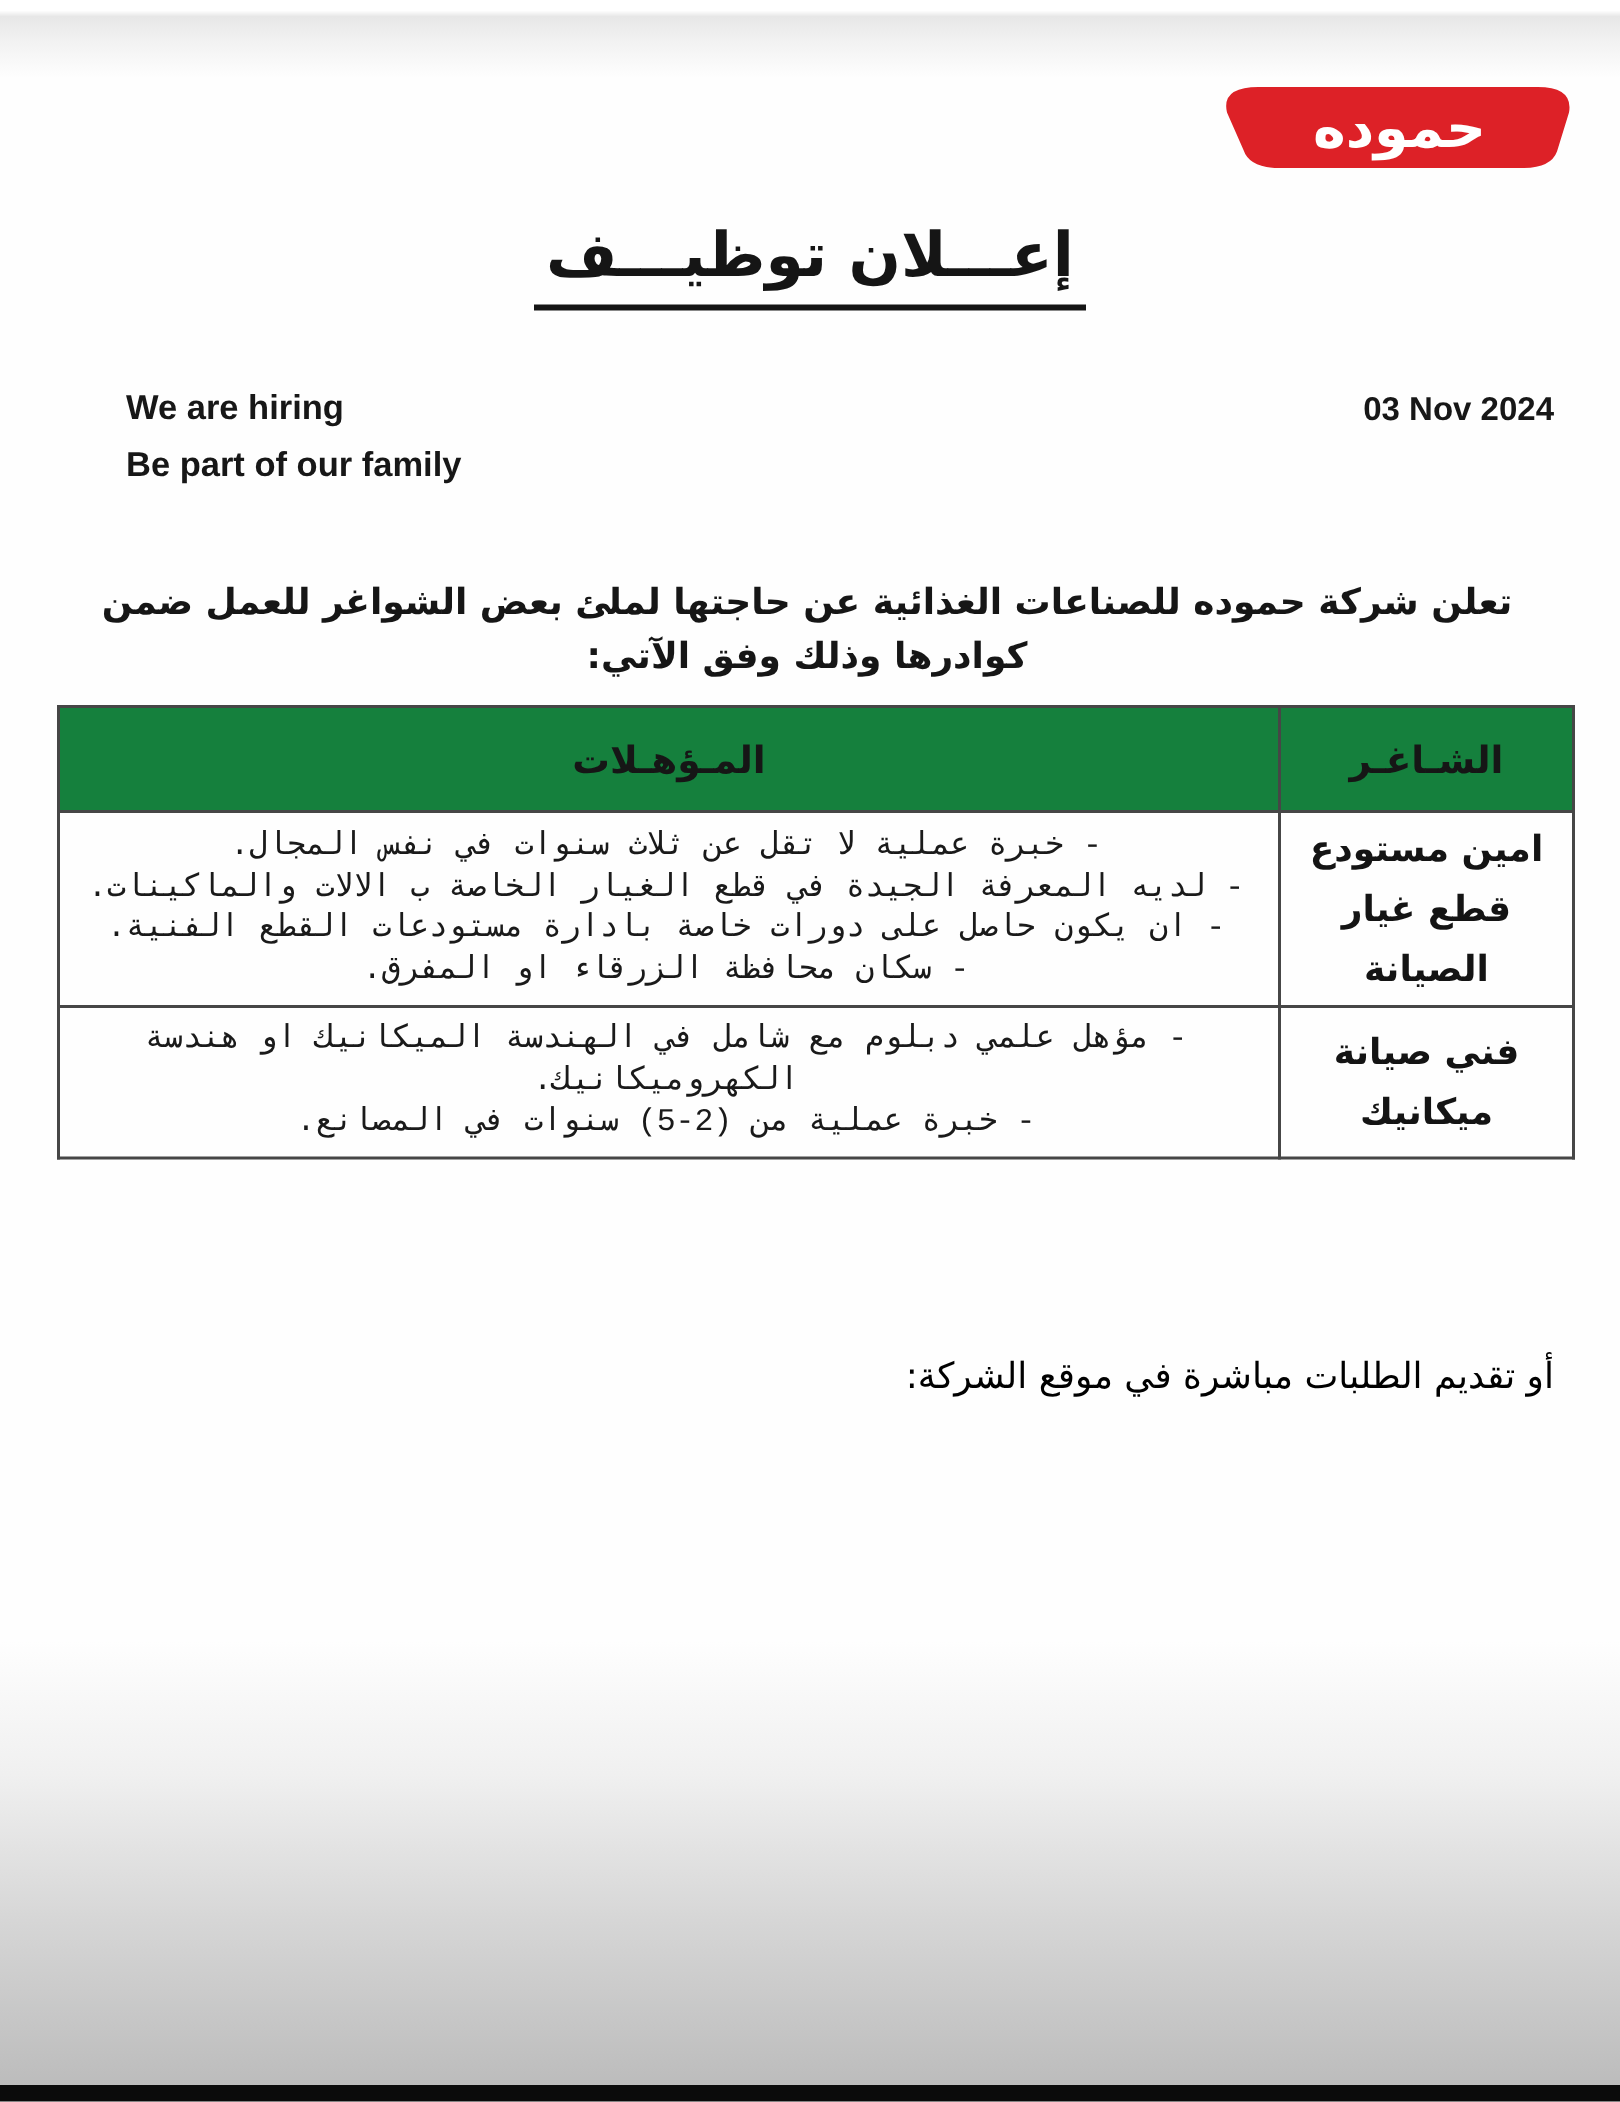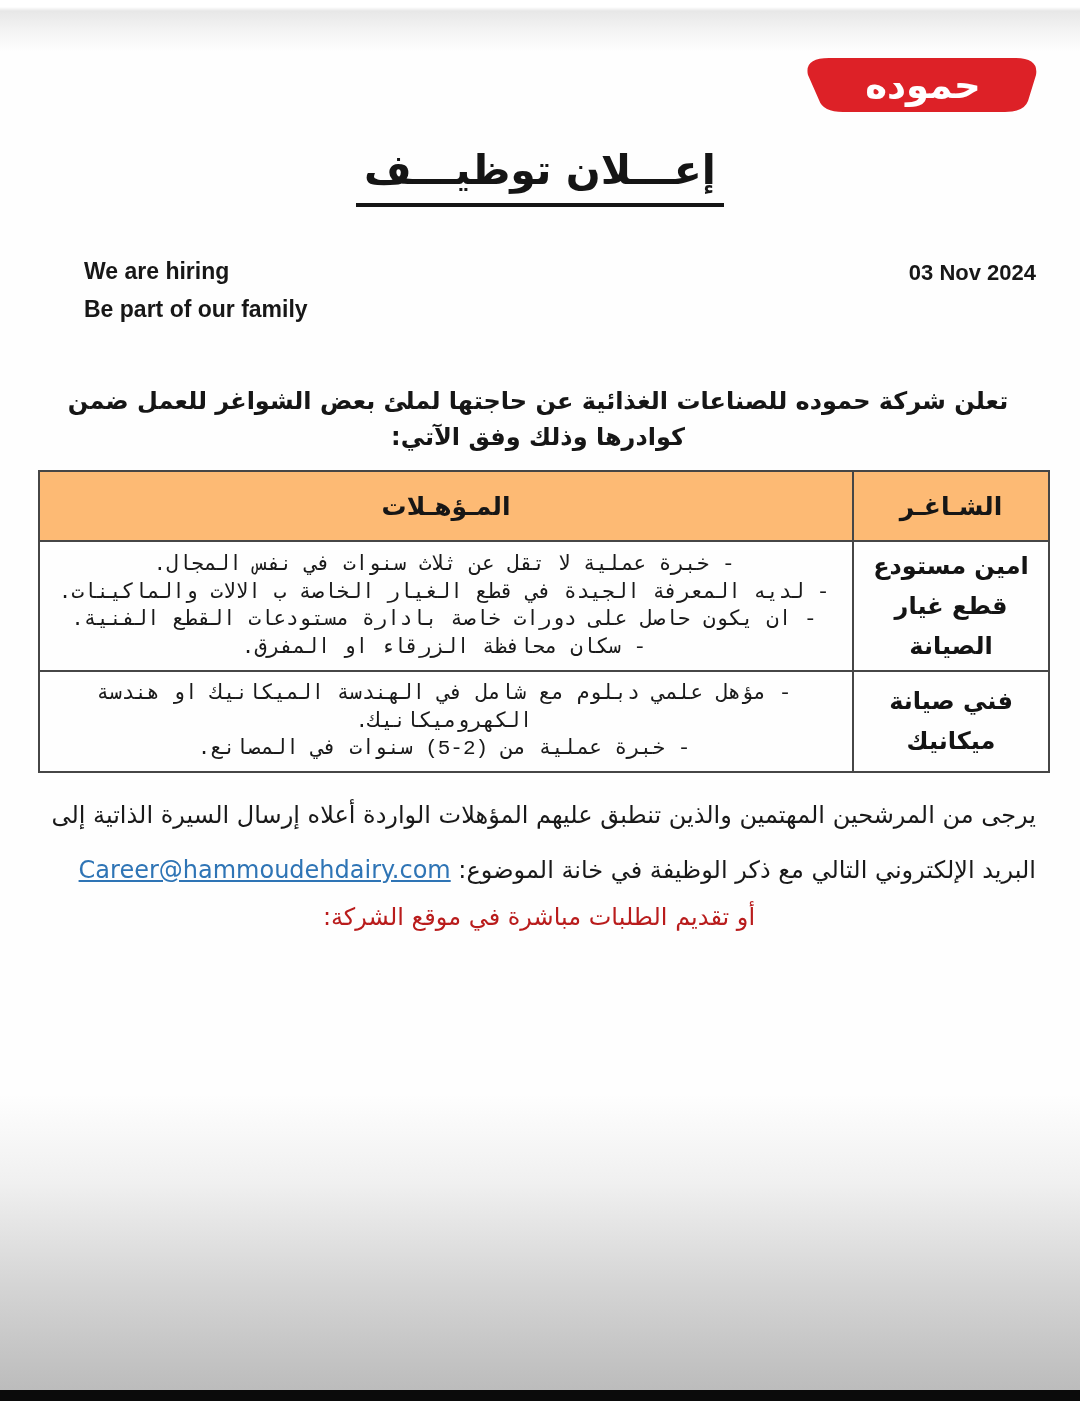--- a/index.html
+++ b/index.html
@@ -12,21 +12,21 @@
   }
   .page{position:relative;width:1080px;height:1401px;background:#fefefe;}
 
   
   .top-shade{
     position:absolute;top:0;left:0;right:0;height:52px;
     background:linear-gradient(to bottom,#ffffff 0px,#ffffff 7px,#e7e7e7 11px,#f2f2f2 28px,#fefefe 52px);
   }
 
   
-  .logo{position:absolute;top:56px;right:38px;width:240px;height:58px;}
+  .logo{position:absolute;top:56px;right:28px;width:240px;height:58px;}
   .logo svg{display:block;}
 
   
   .title-wrap{position:absolute;top:146px;left:0;width:100%;text-align:center;}
   .title-text{
     display:inline-block;
     font-size:41px;font-weight:bold;color:#151515;
     padding:0 8px 9px 8px;
     border-bottom:4px solid #151515;
     direction:rtl;
@@ -48,21 +48,21 @@
   table.vacancy-table{
     position:absolute;top:470px;left:38px;
     width:1012px;border-collapse:collapse;direction:rtl;
     table-layout:fixed;
   }
   table.vacancy-table th, table.vacancy-table td{
     border:2px solid #464646;
   }
   th.col-vacancy{width:192px;}
   th{
-    background:#fdba74;height:66px;
+    background:#15803d;height:66px;
     font-size:25px;font-weight:bold;color:#161616;text-align:center;
   }
   td.vacancy-cell{
     text-align:center;vertical-align:middle;
     font-weight:bold;font-size:24px;line-height:40px;color:#141414;
     padding:4px 6px;
     border-radius:27px;
   }
   td.quals-cell{
     text-align:center;vertical-align:middle;
@@ -75,22 +75,22 @@
 
   .apply{
     position:absolute;top:788px;left:42px;right:44px;
     direction:rtl;text-align:right;
     font-size:24px;line-height:55px;color:#191919;margin:0;
   }
   .email-link{color:#2e74b5;text-decoration:underline;cursor:pointer;}
 
   .direct{
     position:absolute;top:903px;right:44px;left:42px;
-    direction:rtl;text-align:center;
-    font-size:24px;color:#b91c1c;margin:0;
+    direction:rtl;text-align:right;
+    font-size:24px;color:#000000;margin:0;
   }
   .address{
     position:absolute;top:957px;left:40px;right:44px;
     direction:rtl;text-align:right;
     font-size:23px;color:#191919;margin:0;
   }
 
   
   .bottom-shade{
     position:absolute;left:0;right:0;bottom:11px;height:296px;
@@ -146,21 +146,20 @@
       <tr class="row2">
         <td class="vacancy-cell">فني صيانة ميكانيك</td>
         <td class="quals-cell">
             <div class="qline">- مؤهل علمي دبلوم مع شامل في الهندسة الميكانيك او هندسة الكهروميكانيك.</div>
             <div class="qline">- خبرة عملية من (2-5) سنوات في المصانع.</div>
           </td>
       </tr>
     </tbody>
   </table>
 
-  <p class="apply" dir="rtl"><span>يرجى من المرشحين المهتمين والذين تنطبق عليهم المؤهلات الواردة أعلاه إرسال السيرة الذاتية إلى البريد الإلكتروني التالي مع ذكر الوظيفة في خانة الموضوع:</span> <a class="email-link">Career@hammoudehdairy.com</a></p>
 
   <p class="direct" dir="rtl">أو تقديم الطلبات مباشرة في موقع الشركة:</p>
 
 
   <div class="bottom-shade"></div>
   <div class="black-bar"></div>
 
 </div>
 
 </body></html>

